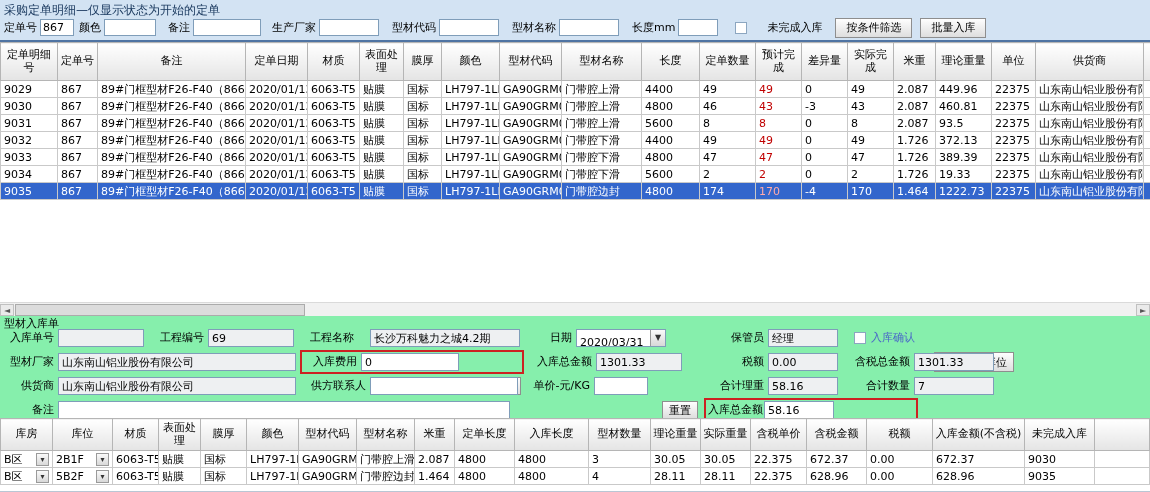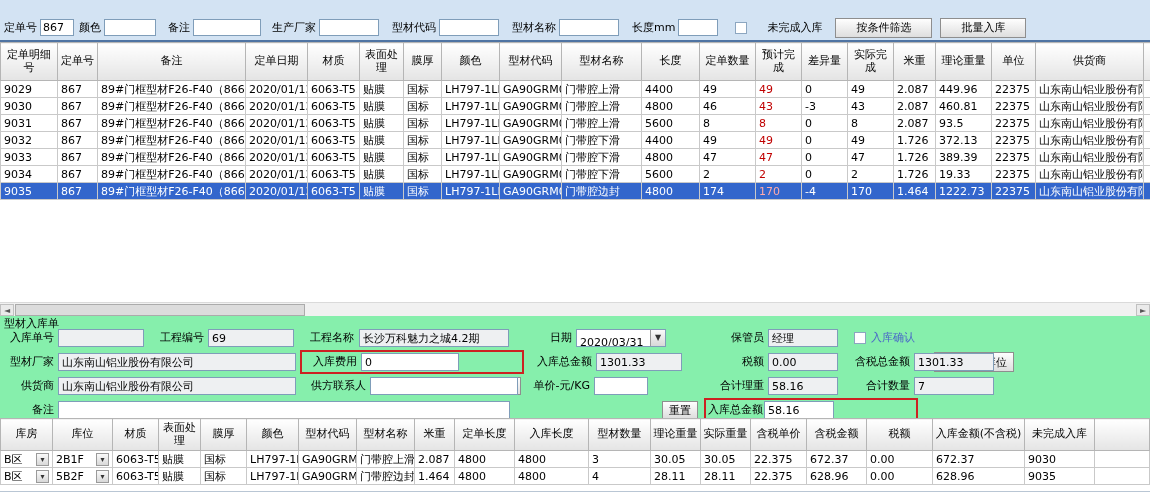--- a/index.html
+++ b/index.html
@@ -12,21 +12,21 @@
   }
   .app { position:relative; width:1150px; height:492px; }
 
   
   .ptitle { position:absolute; top:2px; left:4px; font-size:12px; color:#17365c; }
   .filterbar { position:absolute; top:16px; left:0; width:1150px; height:23px;
                display:flex; align-items:center; padding-left:4px; }
   .lbl { white-space:nowrap; }
   .fin { height:17px; border:1px solid #7f9db9; background:#fff; font-size:11px;
          padding:0 2px; font-family:inherit; }
-  .btn { height:20px; padding:0 20px; font-size:11px; font-family:inherit;
+  .btn { height:20px; padding:0 10px; font-size:11px; font-family:inherit;
          background:linear-gradient(#fefefe,#dedede); border:1px solid #8e8e8e; white-space:nowrap; }
   .cbox { display:inline-block; width:12px; height:12px; background:#fff;
           border:1px solid #8ca6c0; vertical-align:middle; }
 
   
   .grid-wrap { position:absolute; top:40px; left:0; width:1150px; height:262px;
                background:#fff; overflow:hidden; border-top:2px solid #4f74a3; }
   table.grid { border-collapse:collapse; table-layout:fixed; }
   table.grid th { background:linear-gradient(#ffffff,#e4e4e4); border:1px solid #b5b5b5;
                   font-weight:normal; font-size:11px; padding:3px 2px; line-height:1.15;
@@ -73,20 +73,21 @@
 
   
   .bot-wrap { position:absolute; top:418px; left:0; width:1150px; height:74px;
               background:#fff; overflow:hidden; border-bottom:1px solid #b9c6d4; }
 </style>
 </head>
 <body>
 
 <div class="app">
 
+  <div class="ptitle">采购定单明细—仅显示状态为开始的定单</div>
 
   <div class="filterbar">
     <span class="lbl">定单号</span>
     <input class="fin" style="width: 34px; margin-left: 3px;" value="867">
     <span class="lbl" style="margin-left:5px">颜色</span>
     <input class="fin" style="width: 52px; margin-left: 3px;" value="">
     <span class="lbl" style="margin-left:12px">备注</span>
     <input class="fin" style="width: 68px; margin-left: 3px;" value="">
     <span class="lbl" style="margin-left:11px">生产厂家</span>
     <input class="fin" style="width: 60px; margin-left: 3px;" value="">
@@ -316,21 +317,21 @@
   </div>
 
   <div class="formarea">
     <div class="sectitle">型材入库单</div>
 
     <span class="flabel" style="left:2px;top:13px;width:52px">入库单号</span>
     <input class="finput ro" style="left: 58px; top: 13px; width: 86px;" value="">
     <span class="flabel" style="left:152px;top:13px;width:52px">工程编号</span>
     <input class="finput ro" style="left: 208px; top: 13px; width: 86px;" value="69">
     <span class="flabel" style="left:302px;top:13px;width:52px">工程名称</span>
-    <input class="finput ro" style="left: 359px; top: 13px; width: 150px;" value="长沙万科魅力之城4.2期">
+    <input class="finput ro" style="left: 370px; top: 13px; width: 150px;" value="长沙万科魅力之城4.2期">
     <span class="flabel" style="left:542px;top:13px;width:30px">日期</span>
     <div class="datefield" style="left:576px;top:13px;width:90px">
       <input value="2020/03/31" style="">
       <span class="ddbtn">▼</span>
     </div>
     <span class="flabel" style="left:712px;top:13px;width:52px">保管员</span>
     <input class="finput ro" style="left: 768px; top: 13px; width: 70px;" value="经理">
     <span class="cbox" style="position:absolute;left:854px;top:16px"></span>
     <span class="flabel bluelbl" style="left:871px;top:13px;width:58px">入库确认</span>
     <button class="fbtn" style="left:934px;top:12px;height:20px">复制库房库位</button>

